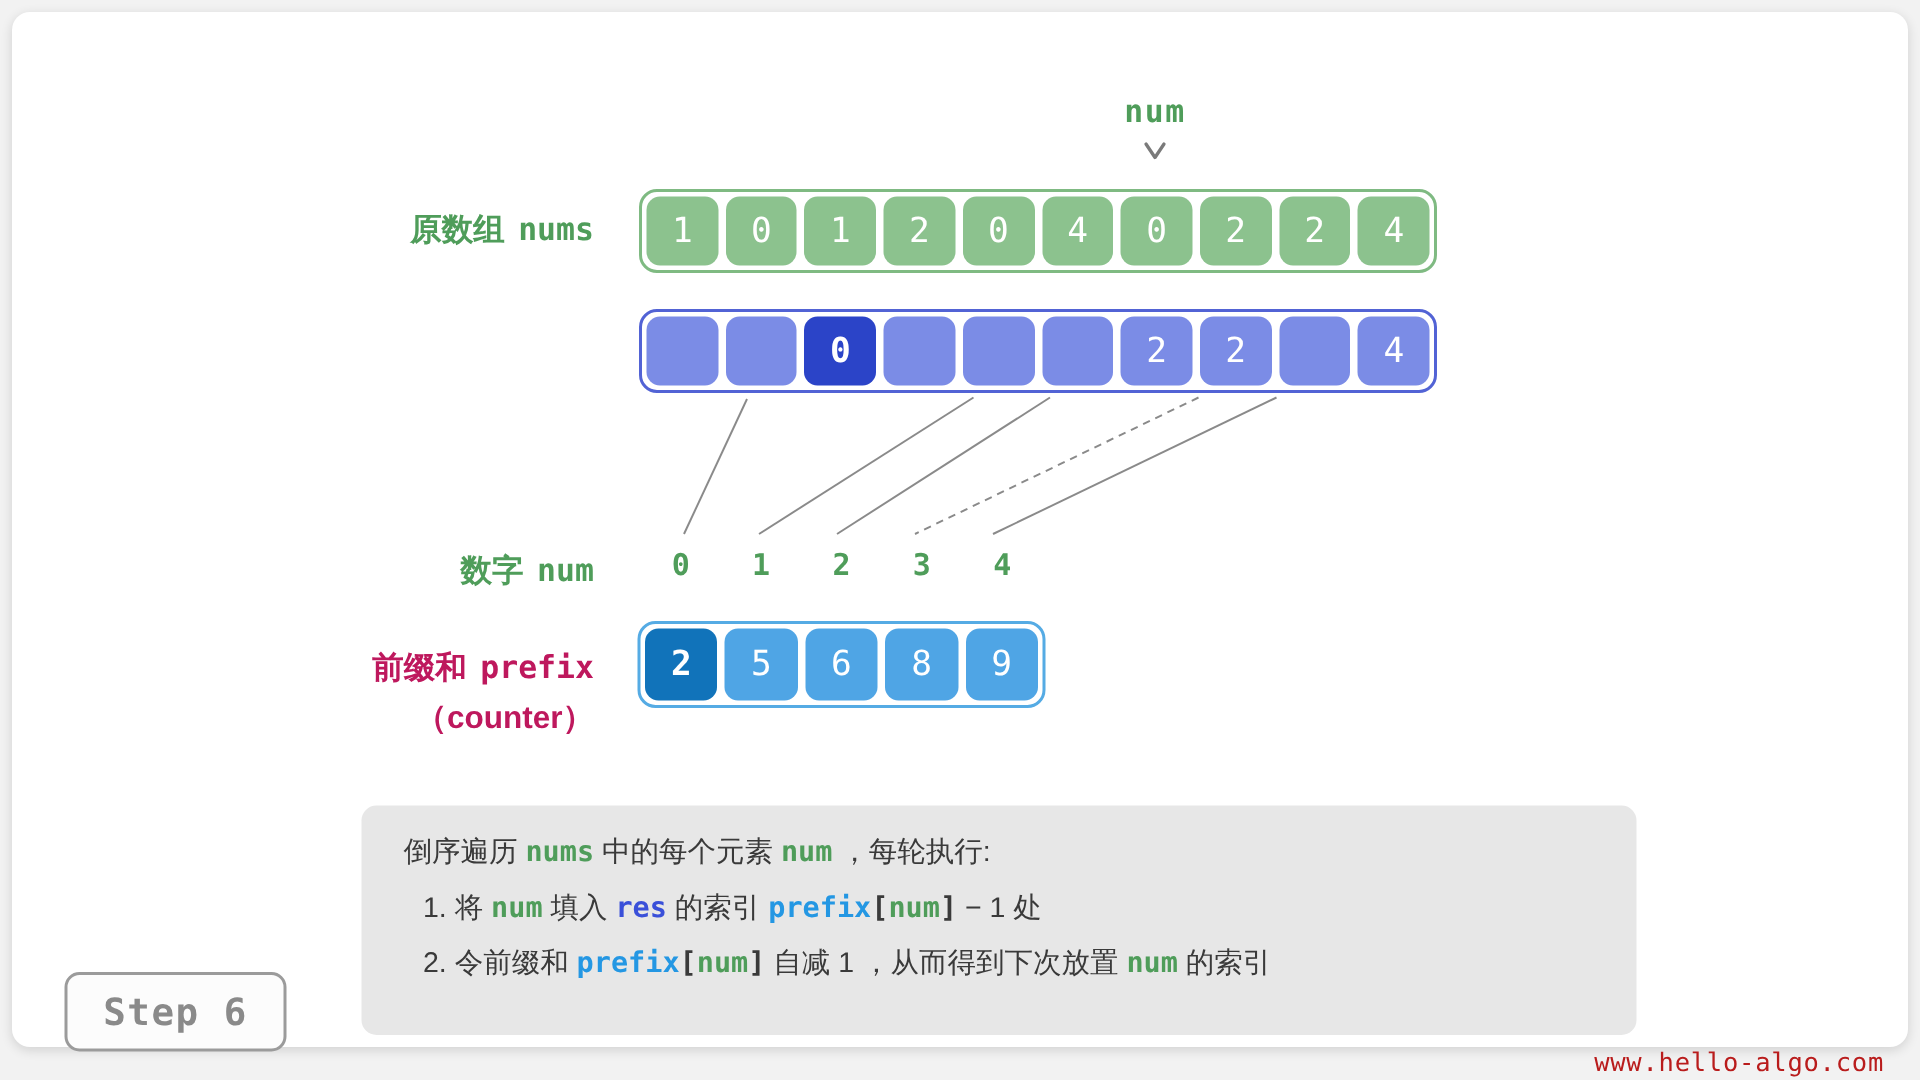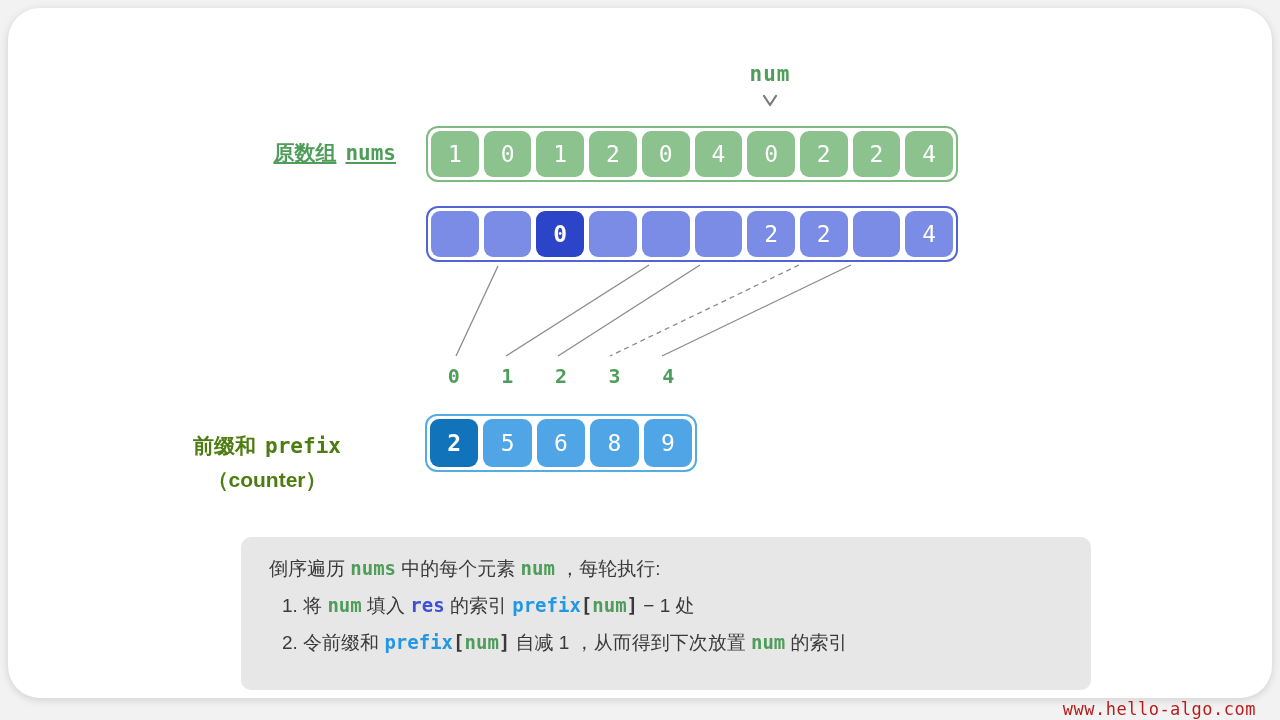--- a/index.html
+++ b/index.html
@@ -1,37 +1,37 @@
 <!DOCTYPE html>
 <html><head>
 <meta charset="utf-8">
 <style>
   * { margin:0; padding:0; box-sizing:border-box; }
   html,body { width:1280px; height:720px; background:#f2f2f2; overflow:hidden;
               font-family:"Liberation Sans","DejaVu Sans",sans-serif; }
   .card { position:absolute; left:8px; top:8px; width:1264px; height:690px;
-          background:#ffffff; border-radius:32px;
+          background:#ffffff; border-radius:12px;
           box-shadow:0 2px 8px rgba(0,0,0,0.14); }
 
   .abs { position:absolute; }
 
   .mono { font-family:"DejaVu Sans Mono","Liberation Mono",monospace; }
 
   
   .pointer-label { left:722px; top:54px; width:80px; text-align:center;
                    font-size:21px; font-weight:bold; color:#4F9D5A; letter-spacing:1px; }
   .pointer-arrow { left:753px; top:85px; }
 
   
   .row-label { left:130px; width:258px; text-align:right; font-size:21px; font-weight:bold;
                white-space:nowrap; }
   .row-label .code-part { margin-left:9px; font-size:21px; }
   .lbl-green { color:#4F9D5A; }
   .lbl-res   { color:#3A50D9; }
-  .lbl-pre   { color:#4d7c0f; line-height:33px;text-align:center; }
+  .lbl-pre   { color:#be185d; line-height:33px; }
 
   
   .array-box { display:flex; gap:5px; padding:3px; background:#fff; border-radius:12px; }
   .array-box .cell { flex:1; display:flex; align-items:center; justify-content:center;
                      border-radius:9px; color:#ffffff; font-size:23px;
                      font-family:"DejaVu Sans Mono","Liberation Mono",monospace; }
   .nums-box { left:418px; top:118px; width:532px; height:56px; border:2px solid #7FBA82; }
   .nums-box .cell { background:#8CC28E; }
   .res-box  { left:418px; top:198px; width:532px; height:56px; border:2px solid #5263D5; }
   .res-box .cell { background:#7B8CE6; }
@@ -78,21 +78,21 @@
 </head>
 <body>
 
 <div class="card">
 
   <div class="abs pointer-label mono">num</div>
   <svg class="abs pointer-arrow" width="18" height="16">
     <polyline points="3,3 9,12 15,3" fill="none" stroke="#7a7a7a" stroke-width="2.2" stroke-linecap="round" stroke-linejoin="round"></polyline>
   </svg>
 
-  <div class="abs row-label lbl-green" style="top:131px;text-decoration:underline;">
+  <div class="abs row-label lbl-green" style="top:131px;">
     <span>原数组</span><span class="code-part mono">nums</span>
   </div>
   <div class="abs array-box nums-box">
     <div class="cell">1</div>
     <div class="cell">0</div>
     <div class="cell">1</div>
     <div class="cell">2</div>
     <div class="cell">0</div>
     <div class="cell">4</div>
     <div class="cell">0</div>
@@ -115,20 +115,23 @@
   </div>
 
   <svg class="abs lines-svg" width="1280" height="720">
     <line x1="490" y1="258" x2="448" y2="348" stroke="#8A8A8A" stroke-width="1.3"></line>
     <line x1="641" y1="257" x2="498" y2="348" stroke="#8A8A8A" stroke-width="1.3"></line>
     <line x1="692" y1="257" x2="550" y2="348" stroke="#8A8A8A" stroke-width="1.3"></line>
     <line x1="791" y1="257" x2="602" y2="348" stroke="#8A8A8A" stroke-width="1.3" stroke-dasharray="5 4"></line>
     <line x1="843" y1="257" x2="654" y2="348" stroke="#8A8A8A" stroke-width="1.3"></line>
   </svg>
 
+  <div class="abs row-label lbl-green" style="top:358px;">
+    <span>数字</span><span class="code-part mono">num</span>
+  </div>
   <div class="abs digits-row mono">
     <span class="digit">0</span>
     <span class="digit">1</span>
     <span class="digit">2</span>
     <span class="digit">3</span>
     <span class="digit">4</span>
   </div>
 
   <div class="abs row-label lbl-pre" style="top:421px;">
     <div>
@@ -143,16 +146,17 @@
     <div class="cell">8</div>
     <div class="cell">9</div>
   </div>
 
   <div class="abs exp-box">
     <div class="exp-line"><span class="seg seg-plain">倒序遍历 </span><span class="seg seg-green">nums</span><span class="seg seg-plain"> 中的每个元素 </span><span class="seg seg-green">num</span><span class="seg seg-plain"> ，每轮执行:</span></div>
     <div class="exp-line indent"><span class="seg seg-plain">1. 将 </span><span class="seg seg-green">num</span><span class="seg seg-plain"> 填入 </span><span class="seg seg-indigo">res</span><span class="seg seg-plain"> 的索引 </span><span class="seg seg-blue">prefix</span><span class="seg seg-bracket">[</span><span class="seg seg-green">num</span><span class="seg seg-bracket">]</span><span class="seg seg-plain"> − 1 处</span></div>
     <div class="exp-line indent"><span class="seg seg-plain">2. 令前缀和 </span><span class="seg seg-blue">prefix</span><span class="seg seg-bracket">[</span><span class="seg seg-green">num</span><span class="seg seg-bracket">]</span><span class="seg seg-plain"> 自减 1 ，从而得到下次放置 </span><span class="seg seg-green">num</span><span class="seg seg-plain"> 的索引</span></div>
   </div>
 
+  <div class="abs step-badge mono">Step 6</div>
 
   <div class="abs watermark mono">www.hello-algo.com</div>
 
 </div>
 
 </body></html>

